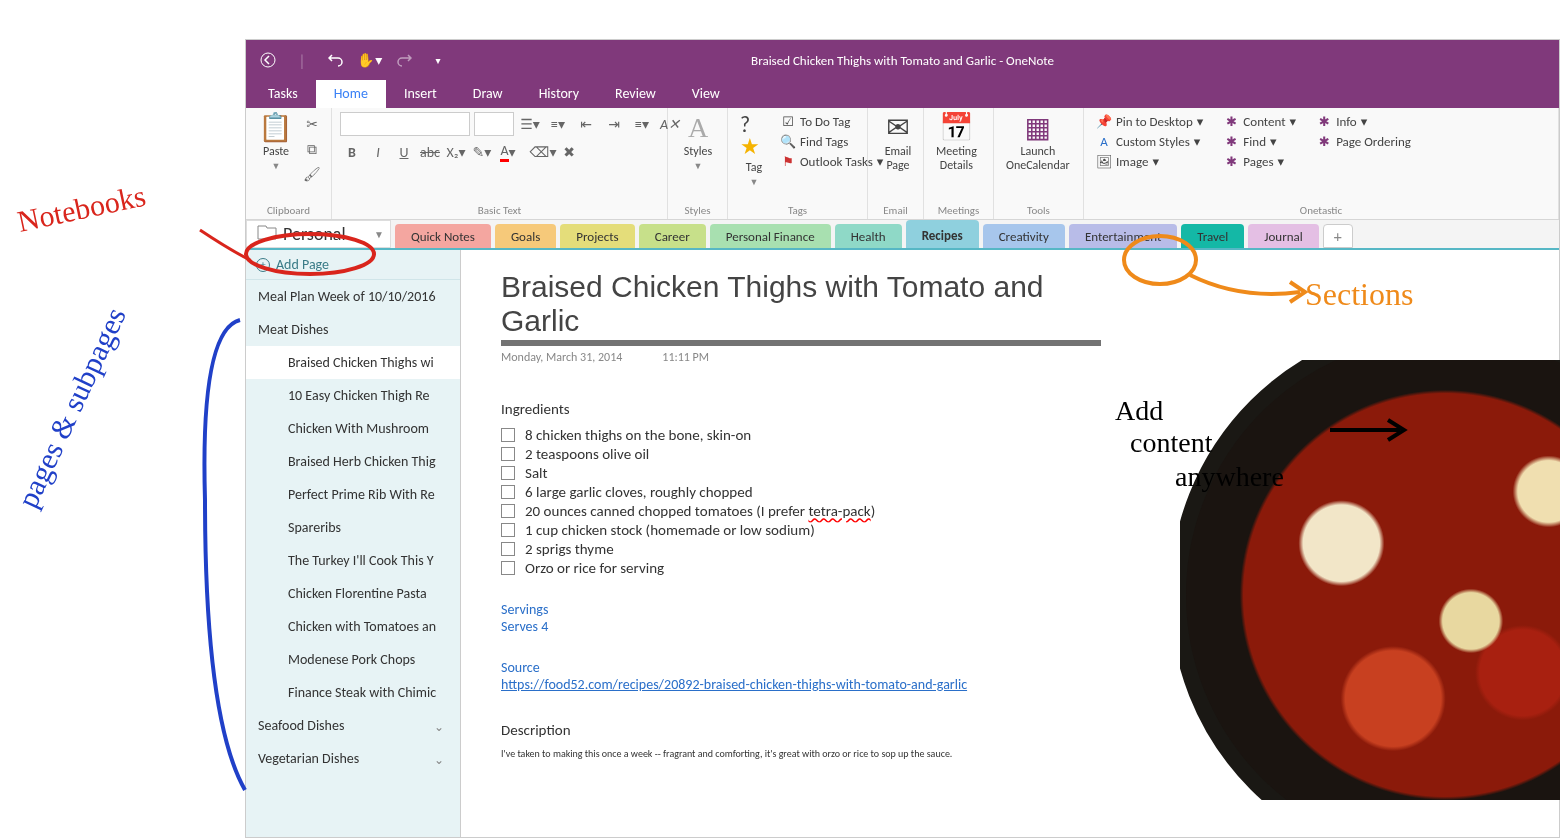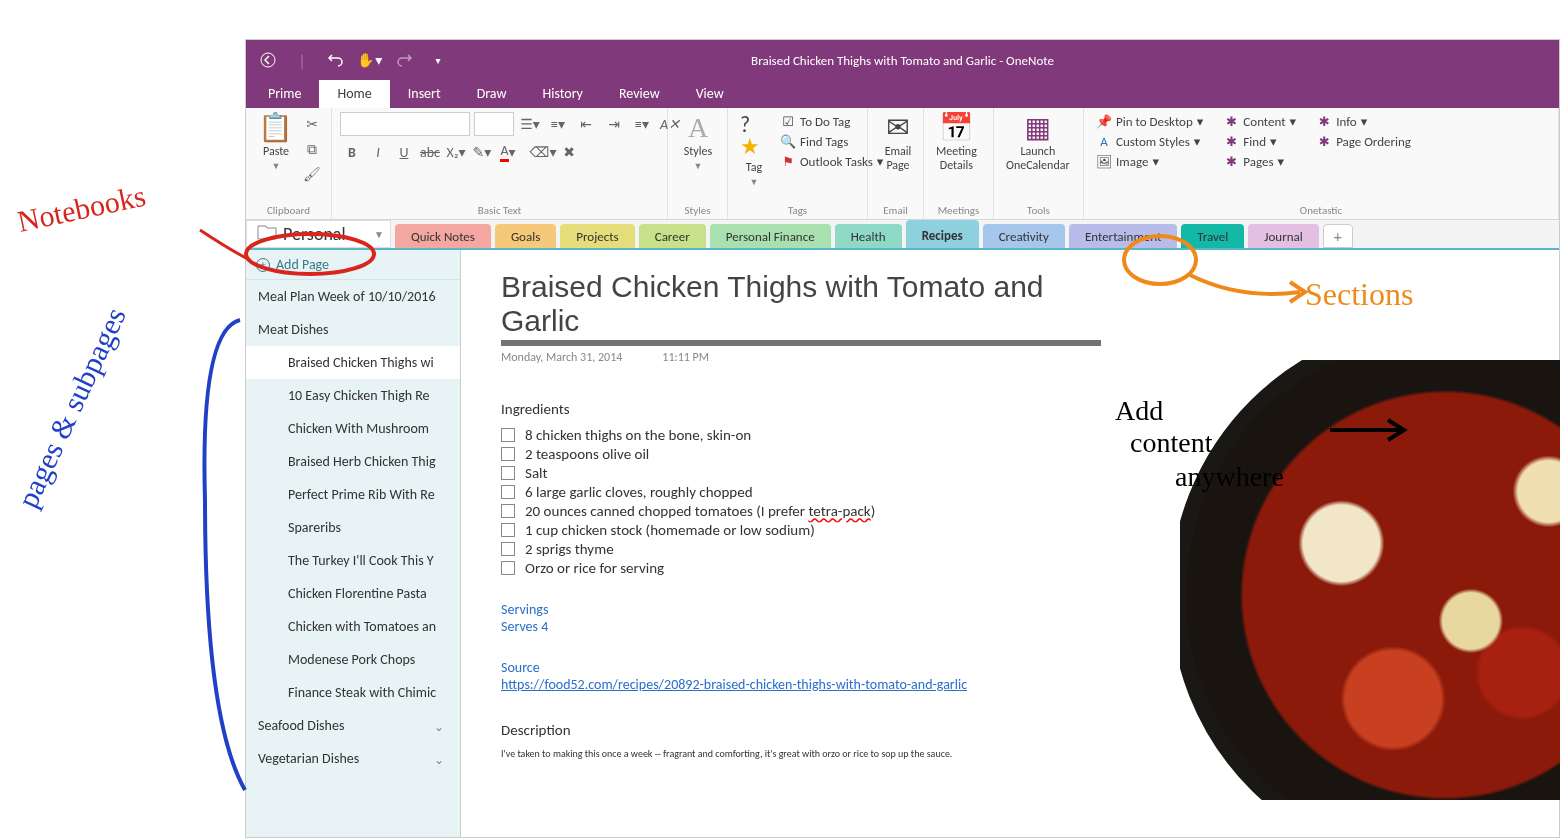--- a/index.html
+++ b/index.html
@@ -53,21 +53,21 @@
   padding-left: 4px;
 }
 .menubar .mtab {
   padding: 6px 18px;
   color: #fff;
   font-size: 14px;
   cursor: pointer;
 }
 .menubar .mtab.active {
   background: #fff;
-  color: #404040;
+  color: #3b82f6;
 }
 
 
 .ribbon {
   height: 112px;
   background: #f9f9f9;
   border-bottom: 1px solid #d6d6d6;
   display: flex;
 }
 .rgroup {
@@ -225,21 +225,21 @@
         <svg width="16" height="14" viewBox="0 0 16 14">
             <path d="M12 2 L15 5 L12 8 M15 5 H6 A4 4 0 0 0 6 13" fill="none" stroke="#fff" stroke-width="1.5"></path>
           </svg>
       </div>
       <div class="qbtn" style="font-size:10px;">▾</div>
     </div>
     <div class="title-text">Braised Chicken Thighs with Tomato and Garlic  -  OneNote</div>
   </div>
 
   <div class="menubar">
-    <div class="mtab">Prime</div>
+    <div class="mtab">Tasks</div>
     <div class="mtab active">Home</div>
     <div class="mtab">Insert</div>
     <div class="mtab">Draw</div>
     <div class="mtab">History</div>
     <div class="mtab">Review</div>
     <div class="mtab">View</div>
   </div>
 
   <div class="ribbon">
 

